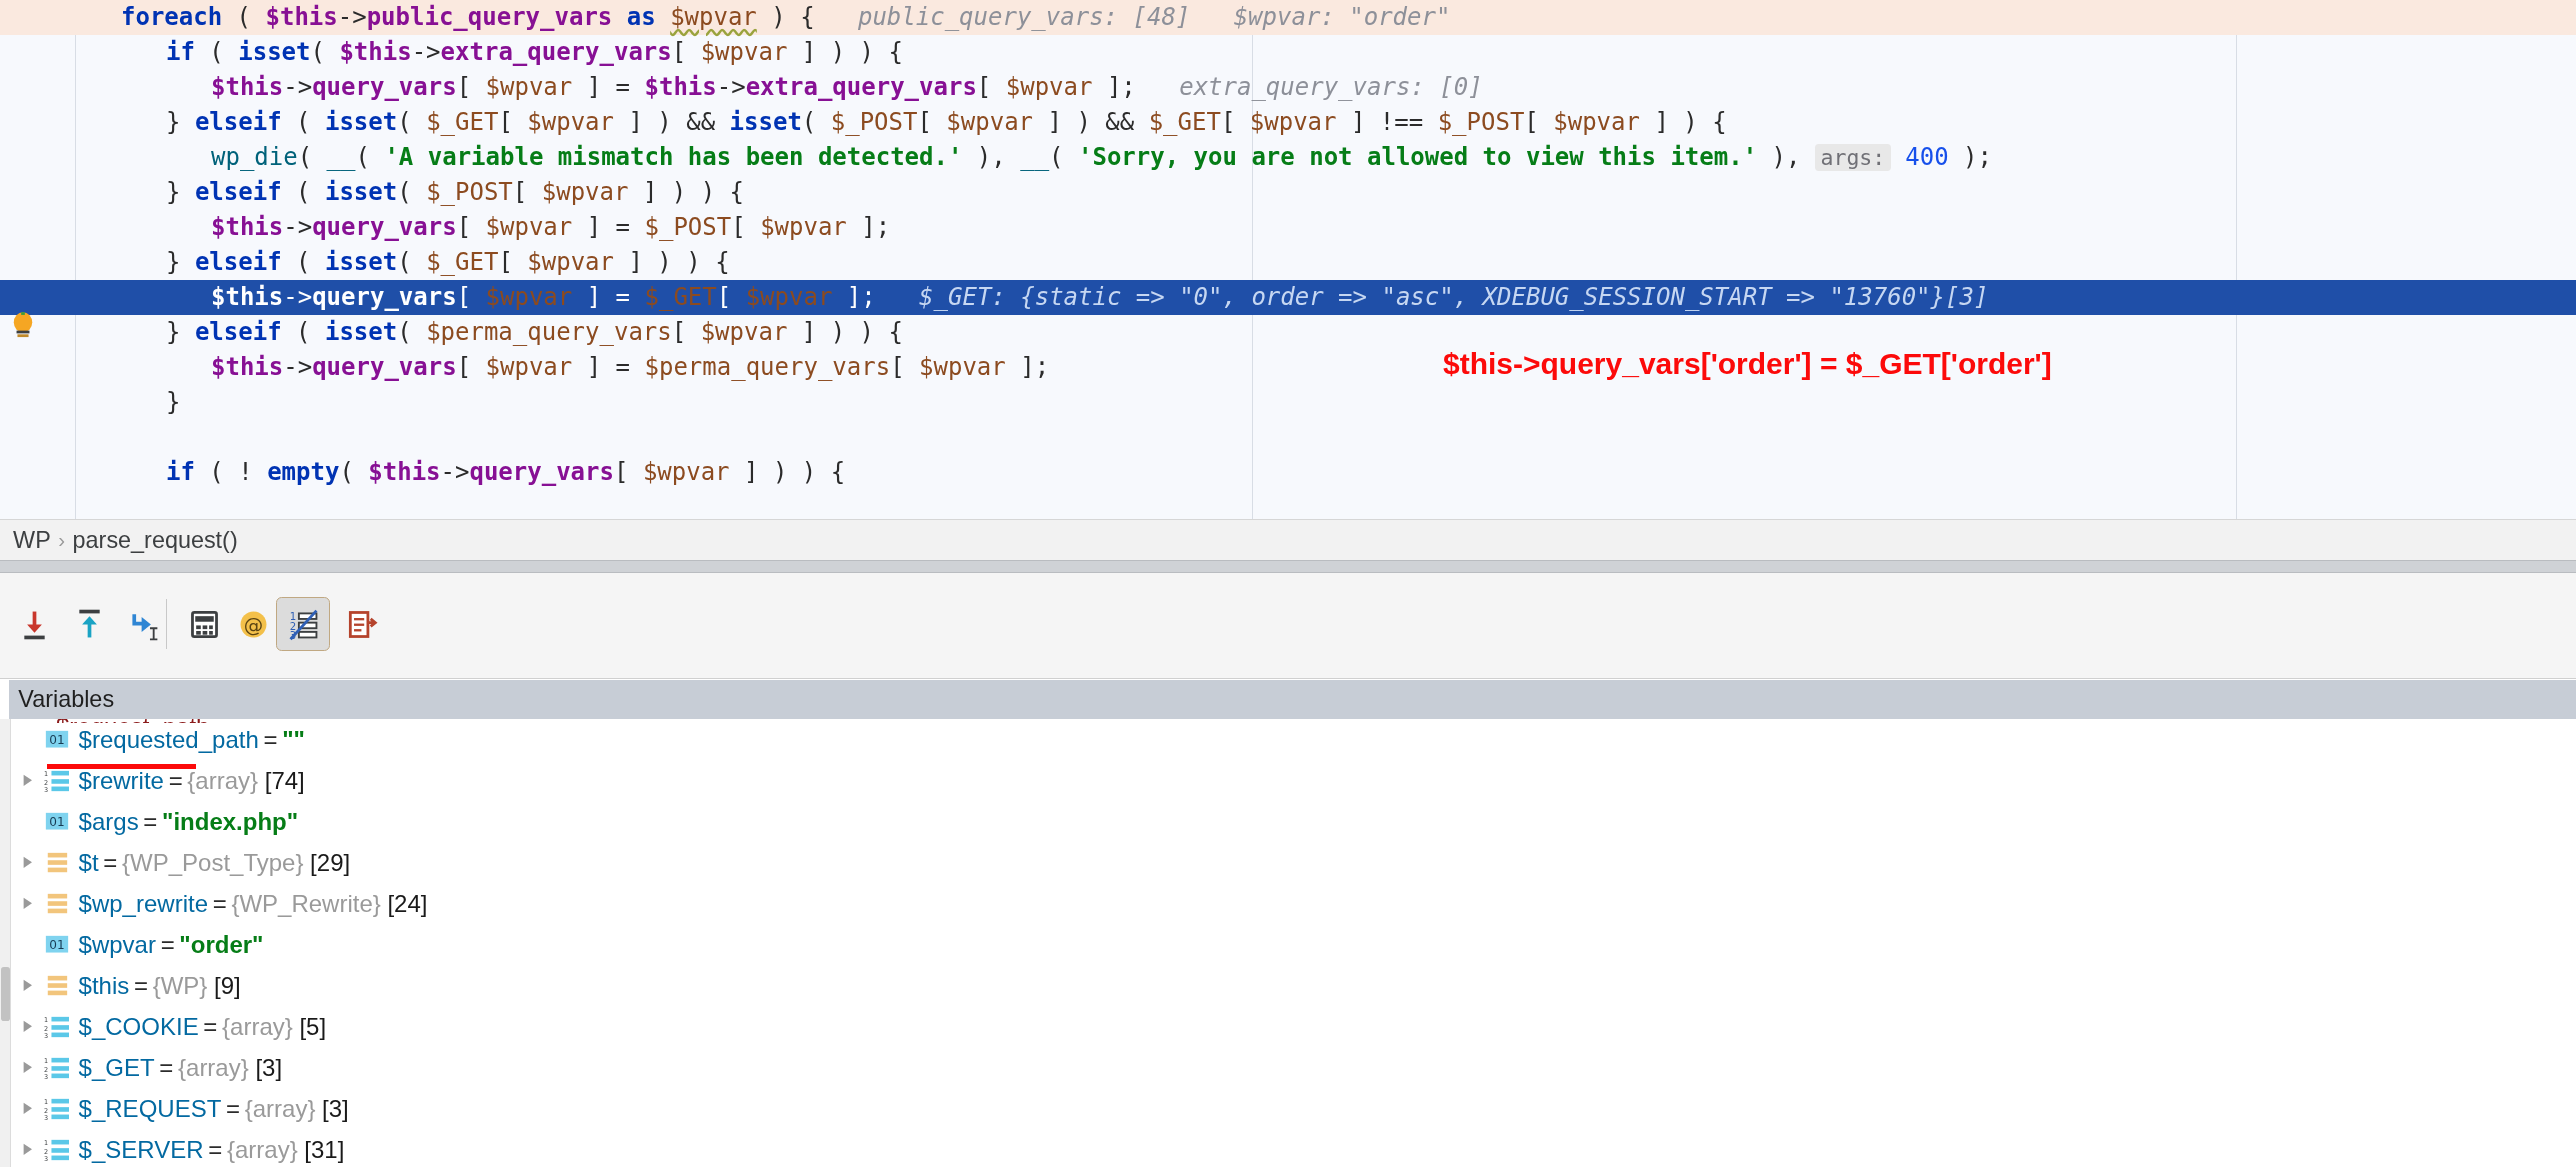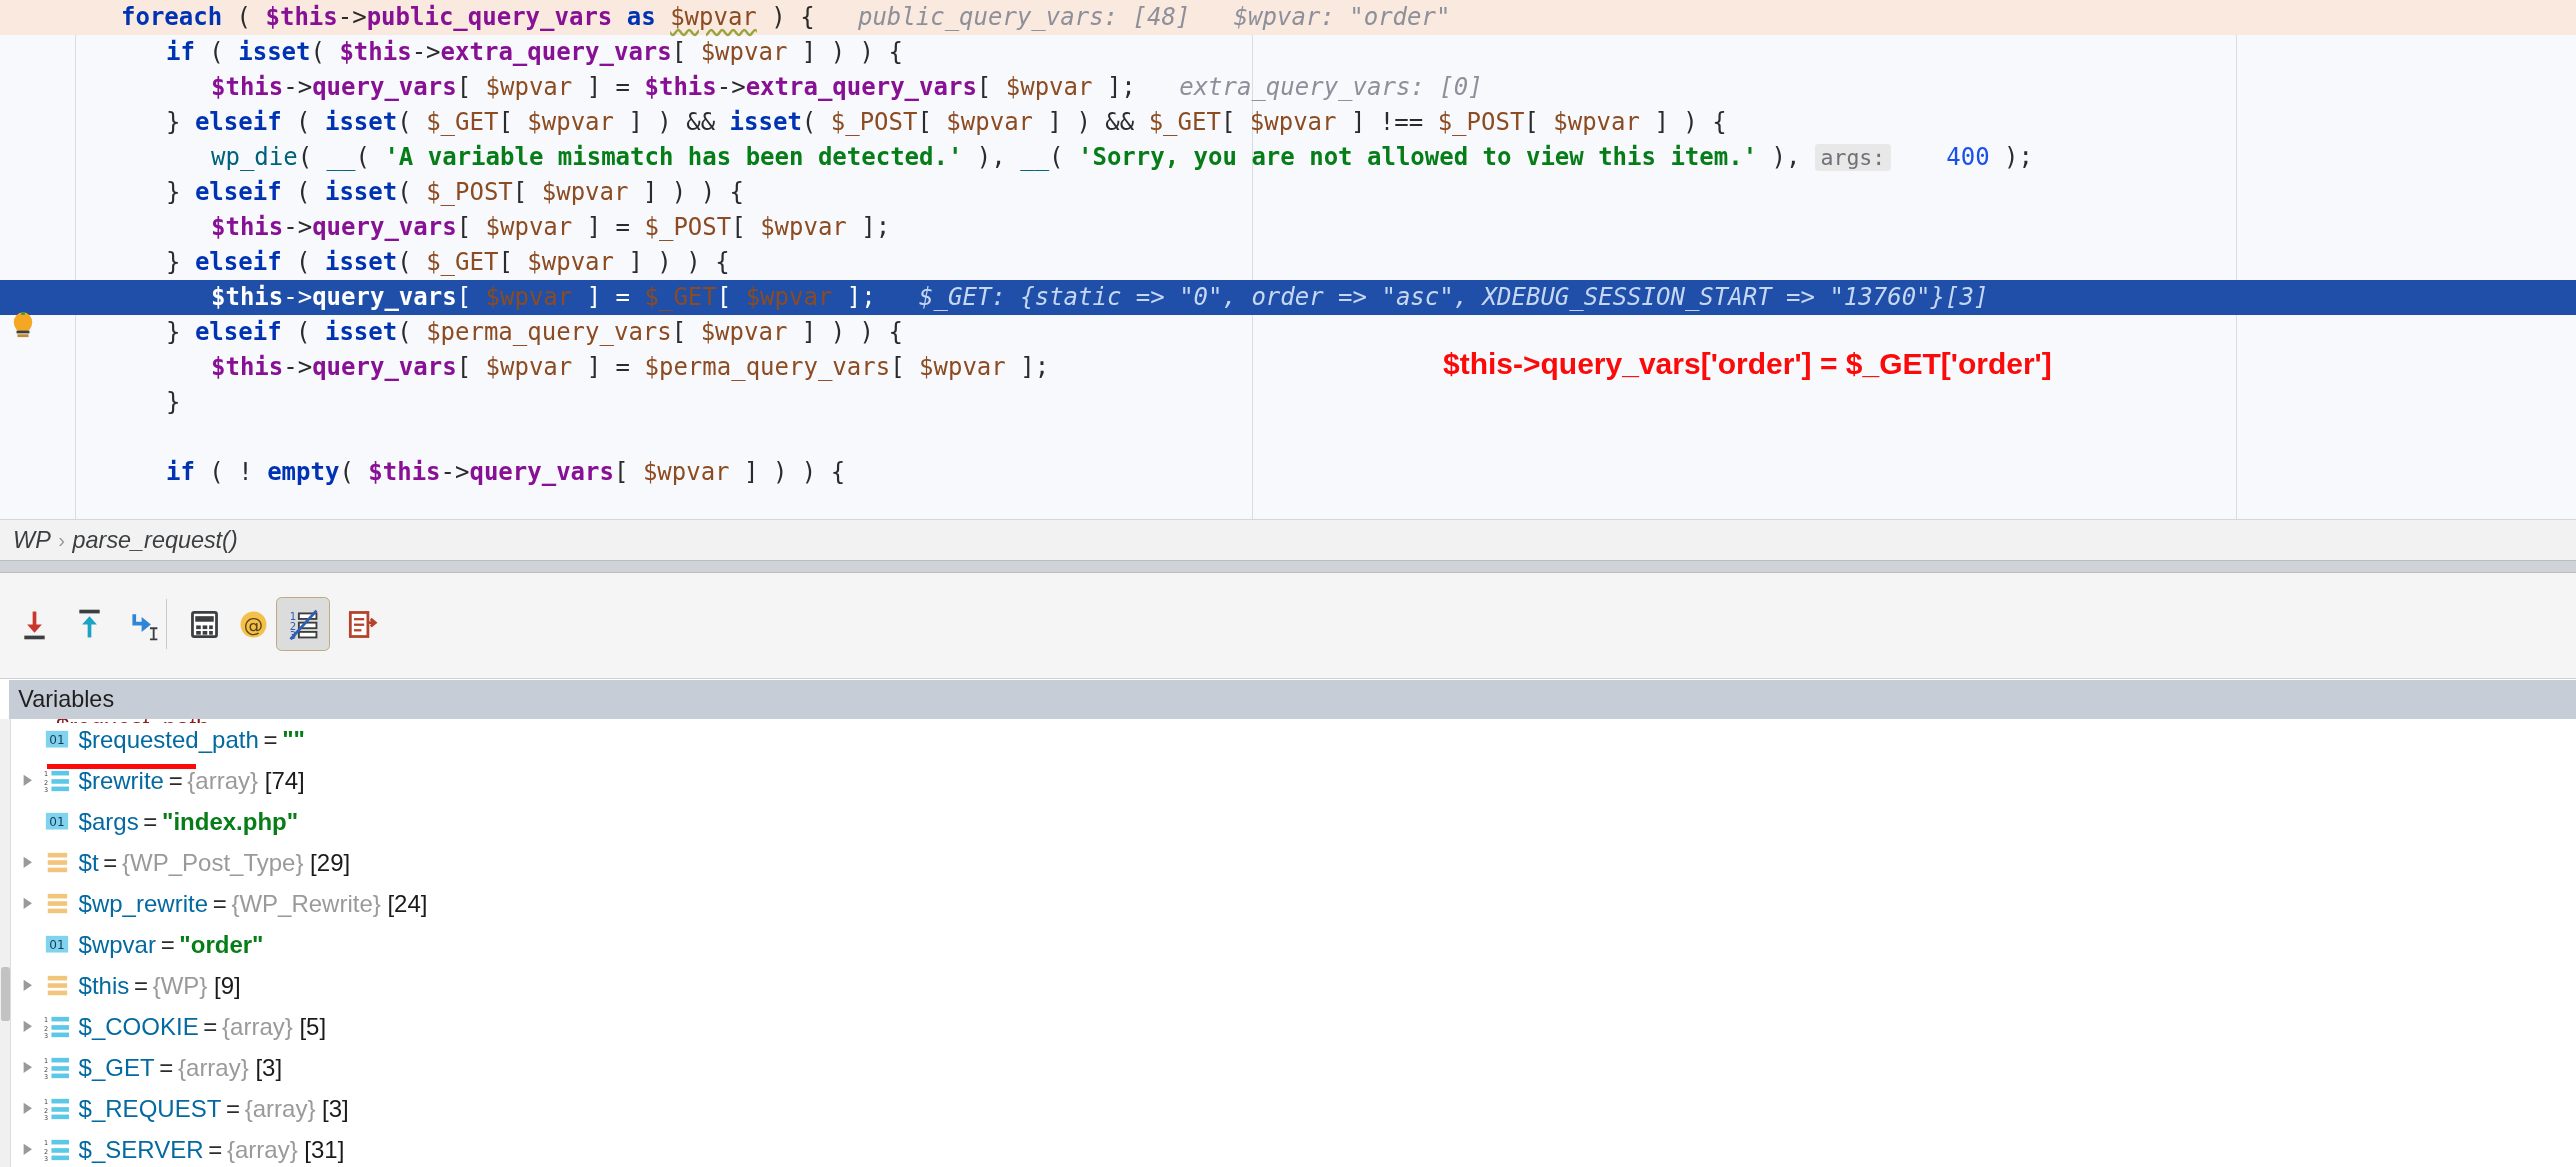--- a/index.html
+++ b/index.html
@@ -49,21 +49,21 @@
   .code-line.hl-sel .num,
   .code-line.hl-sel .punct { color: #ffffff; }
   .code-line.hl-sel .hint { color: #c6d7f2; }
 
   .kw   { color: #0033b3; font-weight: bold; }
   .fn   { color: #00627a; }
   .var  { color: #871094; font-weight: bold; }
   .varname { color: #8c4b20; }
   .prop { color: #871094; font-weight: bold; }
   .str  { color: #067d17; font-weight: bold; }
-  .num  { color: #1750eb; margin-left: 41px; }
+  .num  { color: #1750eb; }
   .punct{ color: #2b2b2b; }
   .hint { color: #8d9099; font-style: italic; font-weight: normal; }
   .hint-badge {
     background: #e8e8e8; color: #707076;
     font-style: normal; border-radius: 3.7px;
     padding: 0.9px 5.6px; font-size: 21.5px;
   }
   .squiggle {
     text-decoration: underline wavy #9aa33d;
     text-underline-offset: 3.7px;
@@ -89,21 +89,21 @@
   
   #breadcrumb {
     position: absolute; left: 0; top: 519px;
     width: 2576px; height: 41px;
     background: #f2f2f2;
     border-top: 0.9px solid #d6d6d6;
     display: flex; align-items: center;
     padding-left: 7.5px;
     font-size: 23.4px; color: #3c3f41;
   }
-  #breadcrumb .crumb { padding: 0 5.6px; font-style: italic; }
+  #breadcrumb .crumb { padding: 0 5.6px; }
   #breadcrumb .sep { color: #9a9a9a; font-size: 20.5px; padding: 0 1.9px; }
 
   
   #splitter {
     position: absolute; left: 0; top: 560px;
     width: 2576px; height: 13px;
     background: #cfd2d6;
     border-top: 0.9px solid #b9bcc0;
     border-bottom: 0.9px solid #b9bcc0;
   }

